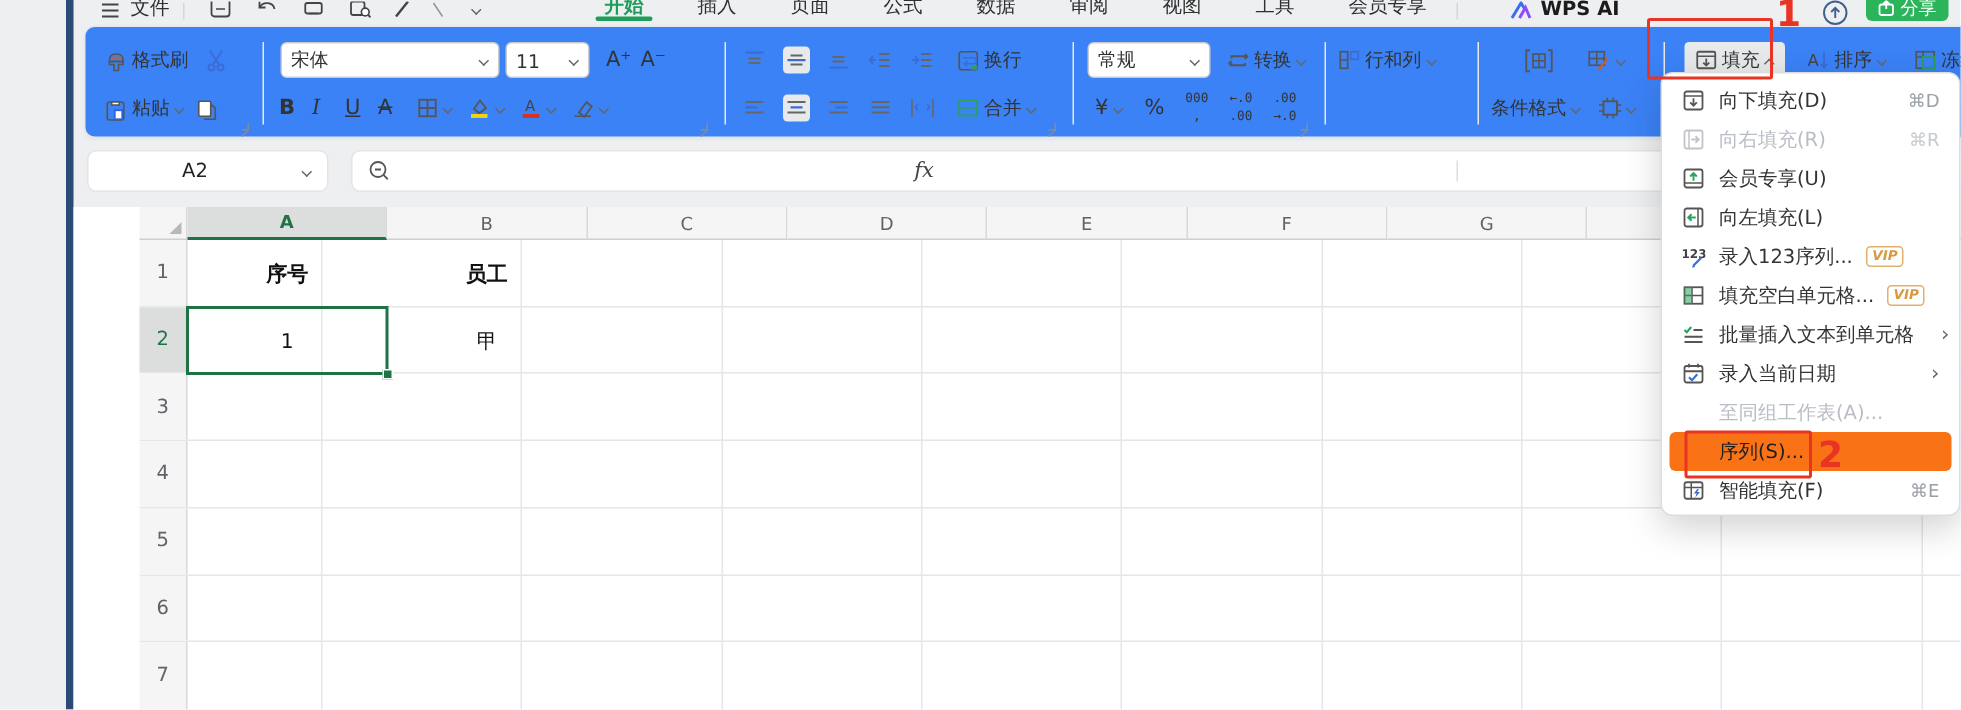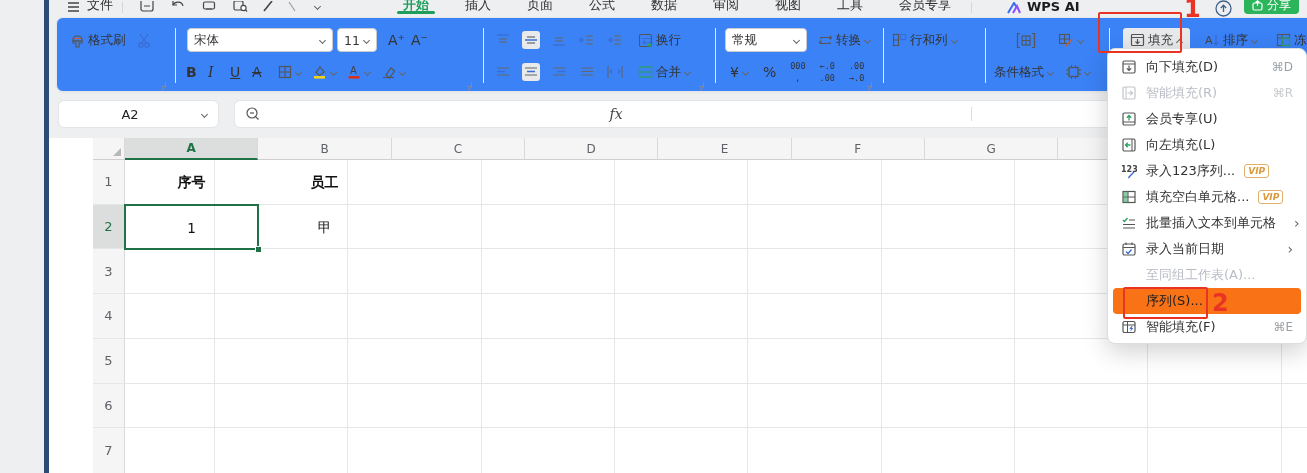--- a/index.html
+++ b/index.html
@@ -14,21 +14,21 @@
   
   #titlebar { left:5px; top:0; right:0; height:14px; display:flex; align-items:flex-end; font-size:13px; color:#2f2f2f; }
   .qicon { width:15px; height:12px; display:inline-block; }
   .qicon svg { display:block; }
   #file-btn { margin-left:18px; display:flex; align-items:flex-end; gap:5px; }
   .vdiv { width:1px; height:11px; background:#d6d6d6; margin:0 9px 1px 9px; }
   .tabs { display:flex; align-items:flex-end; gap:36px; margin-left:82px; }
   .tab { line-height:1; padding-bottom:3px; position:relative; white-space:nowrap; }
   .tab.active { color:#1f9d5b; font-weight:bold; }
   .tab.active::after { content:""; position:absolute; left:-6px; right:-6px; bottom:0; height:3px; background:#1f9d5b; border-radius:2px; }
-  #wpsai { display:flex; align-items:flex-end; gap:5px; margin-left:26px; font-weight:bold; color:#1c1c1c; }
+  #wpsai { display:flex; align-items:center; gap:5px; margin-left:26px; font-weight:bold; color:#1c1c1c; }
   #tb-right { position:absolute; right:8px; top:-3px; display:flex; align-items:center; gap:14px; }
   #share-btn { background:#2cb45a; color:#fff; border-radius:4px; height:17px; padding:0 8px; display:flex; align-items:center; gap:4px; font-size:12px; }
 
   
   #toolbar { left:12px; top:17px; width:1284px; height:75px; background:#3b82f6; border:1px solid #e6e7e9; border-radius:7px; box-shadow:0 1px 2px rgba(0,0,0,.04); }
   .grp { position:absolute; top:0; height:75px; }
   .sep { position:absolute; top:10px; width:1px; height:55px; background:#e8e8e8; }
   .trow { position:absolute; left:0; right:0; height:28px; display:flex; align-items:center; }
   .trow.r1 { top:8px; } .trow.r2 { top:40px; }
   .tbtn { display:flex; align-items:center; gap:3px; padding:2px 3px; border-radius:3px; font-size:12.5px; color:#333; white-space:nowrap; }
@@ -202,31 +202,52 @@
         <span class="tbtn" style="margin-left:4px">
           <span class="qicon" style="width:16px;height:15px">
               <svg width="16" height="15" viewBox="0 0 16 15">
                 <path d="M4 1l6 9M12 1L6 10" stroke="#3b6cd6" stroke-width="1.3" fill="none"></path>
                 <circle cx="5" cy="12" r="2" fill="none" stroke="#3b6cd6" stroke-width="1.3"></circle>
                 <circle cx="11" cy="12" r="2" fill="none" stroke="#3b6cd6" stroke-width="1.3"></circle>
               </svg>
             </span>
         </span>
       </div>
+      <div class="trow r2">
+        <span class="tbtn">
+          <span class="qicon">
+              <svg width="14" height="15" viewBox="0 0 14 15">
+                <rect x="1.5" y="2" width="11" height="12" rx="1.5" fill="none" stroke="#555" stroke-width="1.1"></rect>
+                <path d="M4.5 2h5v2h-5z" fill="#fff" stroke="#555" stroke-width="1"></path>
+                <rect x="6.5" y="7.5" width="5" height="6" fill="#fff" stroke="#2f62d8" stroke-width="1.2"></rect>
+              </svg>
+            </span>
+          <span>粘贴</span>
+          <span class="chev"></span>
+        </span>
+        <span class="tbtn" style="margin-left:2px">
+          <span class="qicon">
+              <svg width="14" height="15" viewBox="0 0 14 15">
+                <rect x="1.5" y="1.5" width="8" height="10" rx="1" fill="#fff" stroke="#555" stroke-width="1.1"></rect>
+                <path d="M5 13.5h7.5V6l-3-2.5" fill="none" stroke="#555" stroke-width="1.1"></path>
+              </svg>
+            </span>
+        </span>
+      </div>
       <span class="corner"></span>
     </div>
     <div class="sep" style="left:118px"></div>
 
     <div class="grp" style="left:126px;width:296px">
       <div class="trow r1">
         <span class="selbox" style="width:146px;margin-left:4px">
           <span>宋体</span>
             <span class="chev"></span>
         </span>
-        <span class="selbox" style="width:40px;margin-left:4px">
+        <span class="selbox" style="width:56px;margin-left:4px">
           <span>11</span>
             <span class="chev"></span>
         </span>
         <span class="tbtn" style="margin-left:8px;font-size:14px">A⁺</span>
         <span class="tbtn" style="font-size:14px">A⁻</span>
       </div>
       <div class="trow r2">
         <span class="tbtn bi" style="font-weight:bold">B</span>
         <span class="tbtn bi" style="font-style:italic;font-family:'DejaVu Serif','Liberation Serif',serif">I</span>
         <span class="tbtn bi" style="text-decoration:underline">U</span>
@@ -566,21 +587,21 @@
       <span class="mil">向下填充(D)</span>
         <span class="sp"></span>
       <span class="sc">⌘D</span>
     </div>
     <div class="mi disabled">
       <span class="mic"><svg width="16" height="16" viewBox="0 0 16 16">
             <rect x="2" y="2" width="12" height="12" rx="1.5" fill="none" stroke="#c0c4c9" stroke-width="1.2"></rect>
             <path d="M5 2v12" stroke="#c0c4c9"></path>
             <path d="M6.5 8h5M9.3 5.8L11.5 8l-2.2 2.2" fill="none" stroke="#c0c4c9" stroke-width="1.2"></path>
           </svg></span>
-      <span class="mil">智能填充(R)</span>
+      <span class="mil">向右填充(R)</span>
         <span class="sp"></span>
       <span class="sc">⌘R</span>
     </div>
     <div class="mi">
       <span class="mic"><svg width="16" height="16" viewBox="0 0 16 16">
             <rect x="2" y="2" width="12" height="12" rx="1.5" fill="none" stroke="#555" stroke-width="1.2"></rect>
             <path d="M2 11h12" stroke="#555"></path>
             <path d="M8 9.5v-5M5.8 6.7L8 4.5l2.2 2.2" fill="none" stroke="#2ba05f" stroke-width="1.3"></path>
           </svg></span>
       <span class="mil">会员专享(U)</span>

